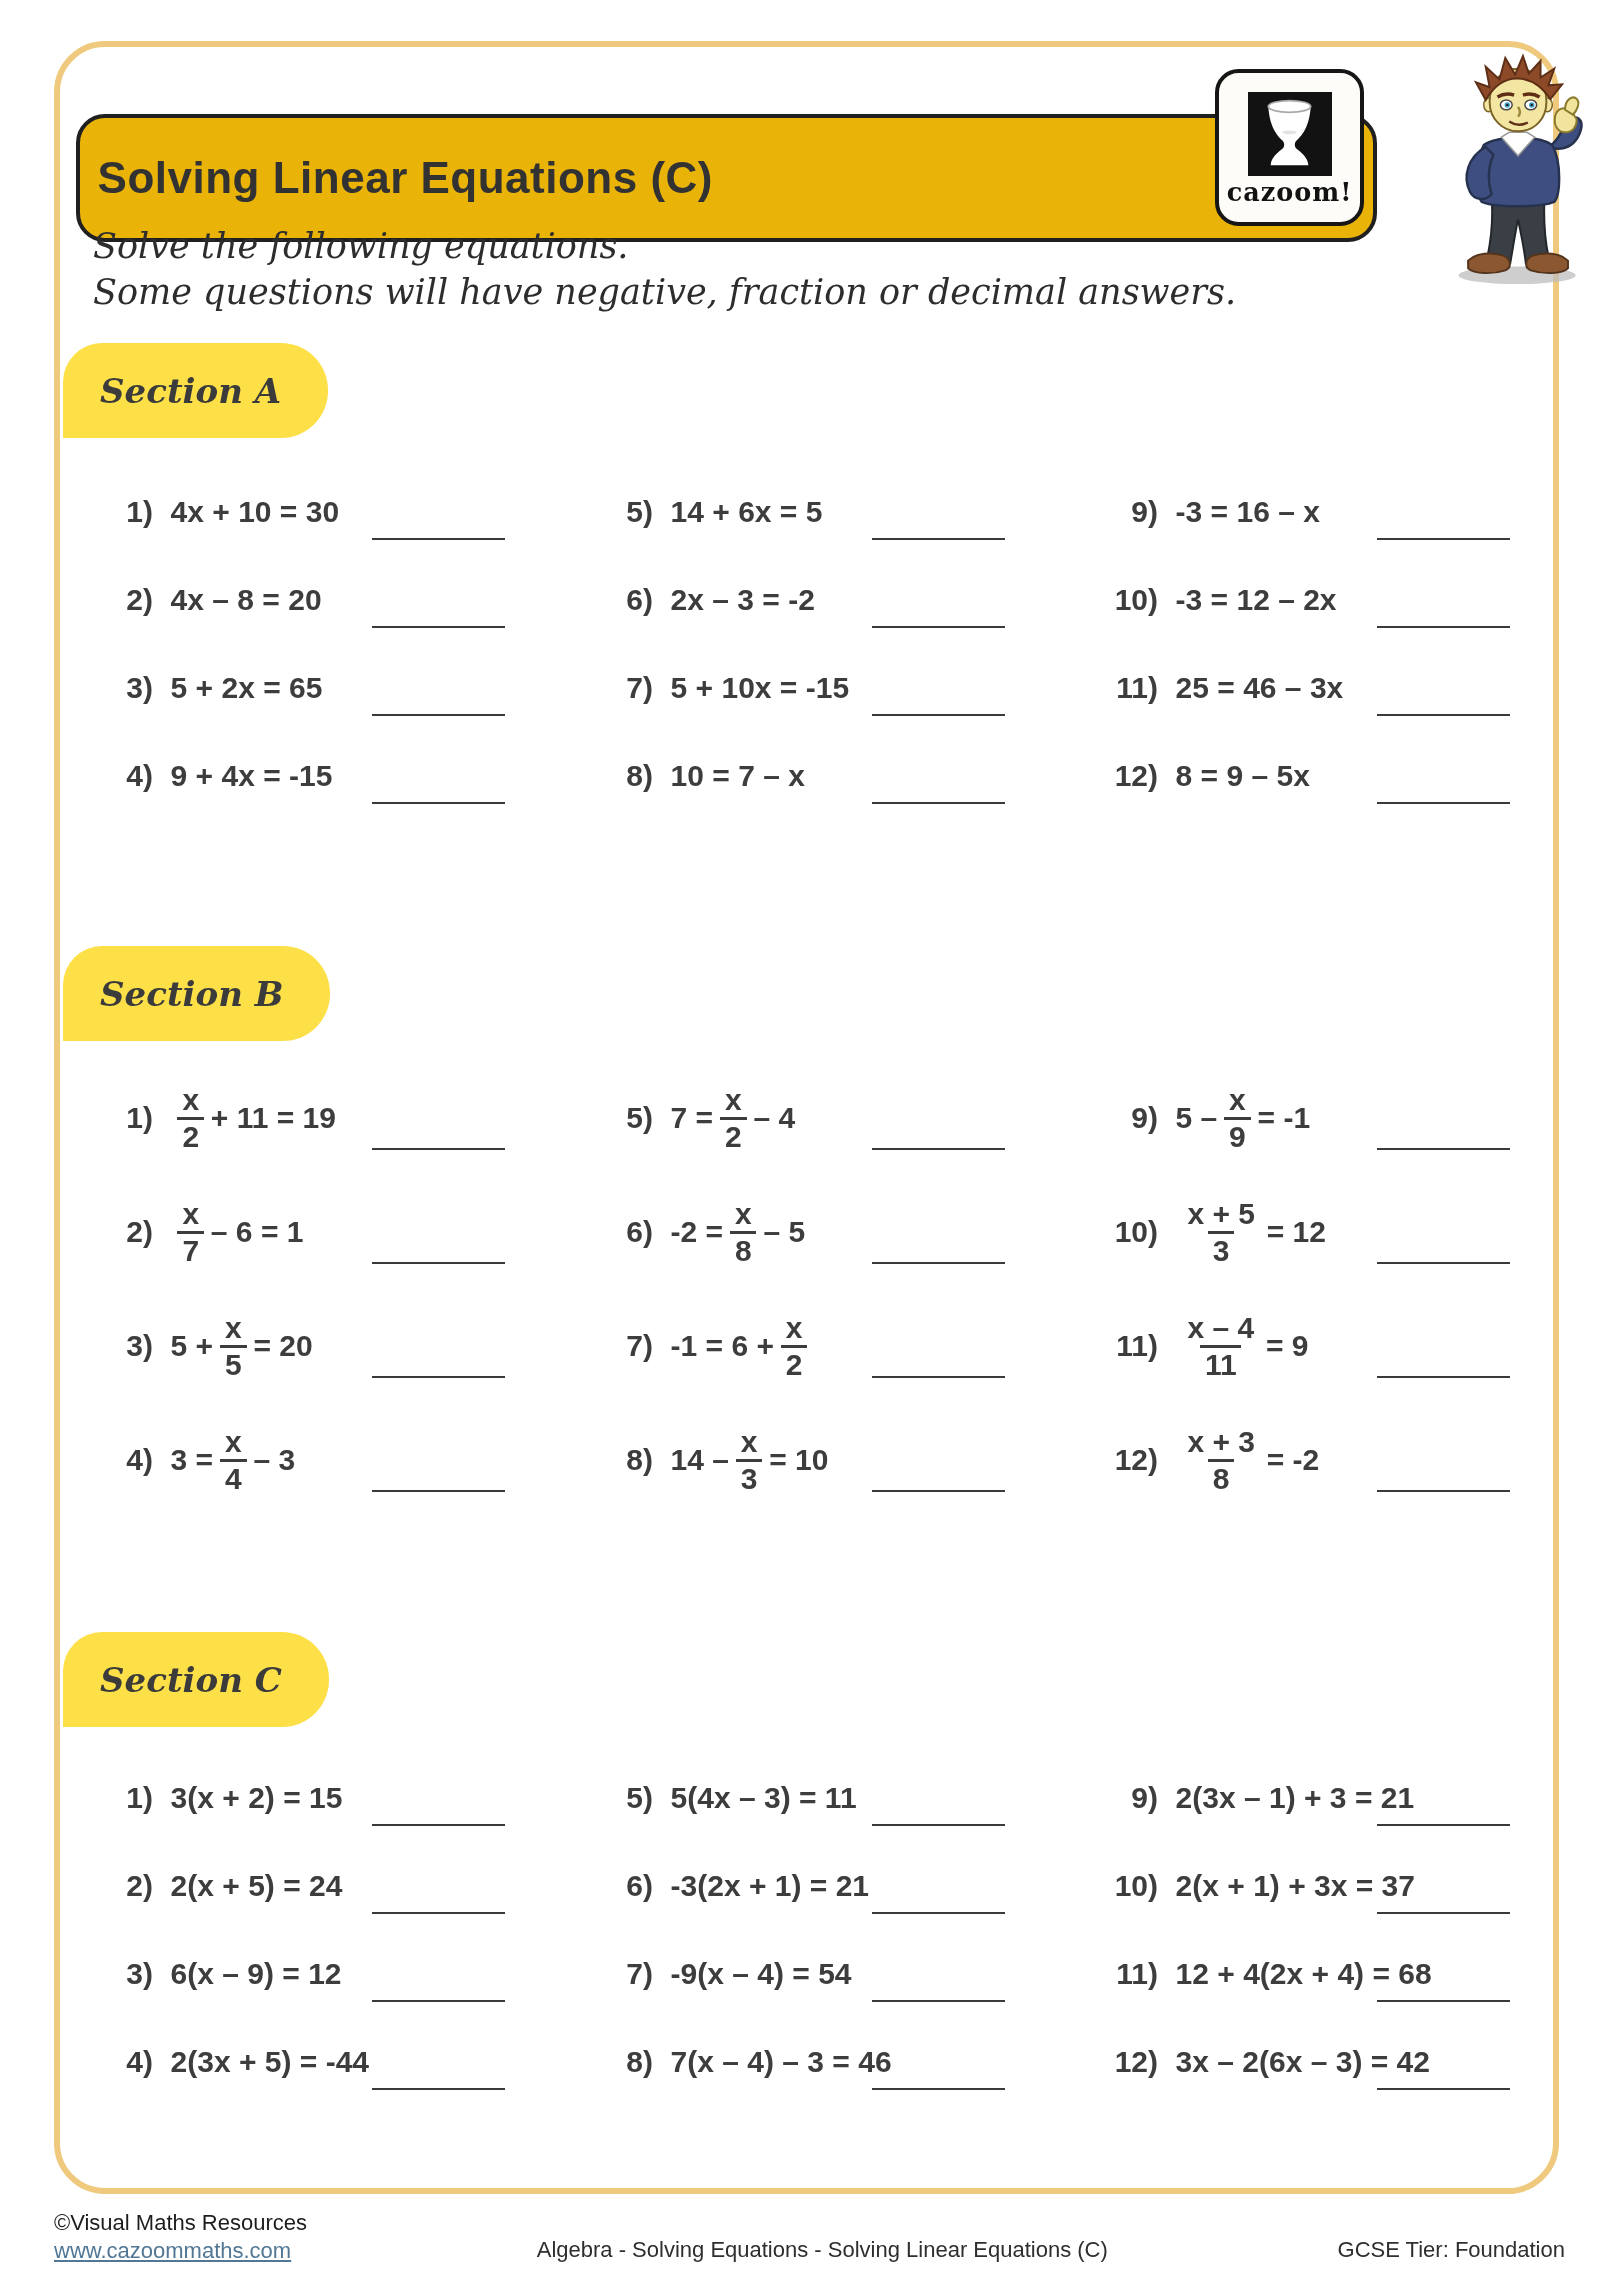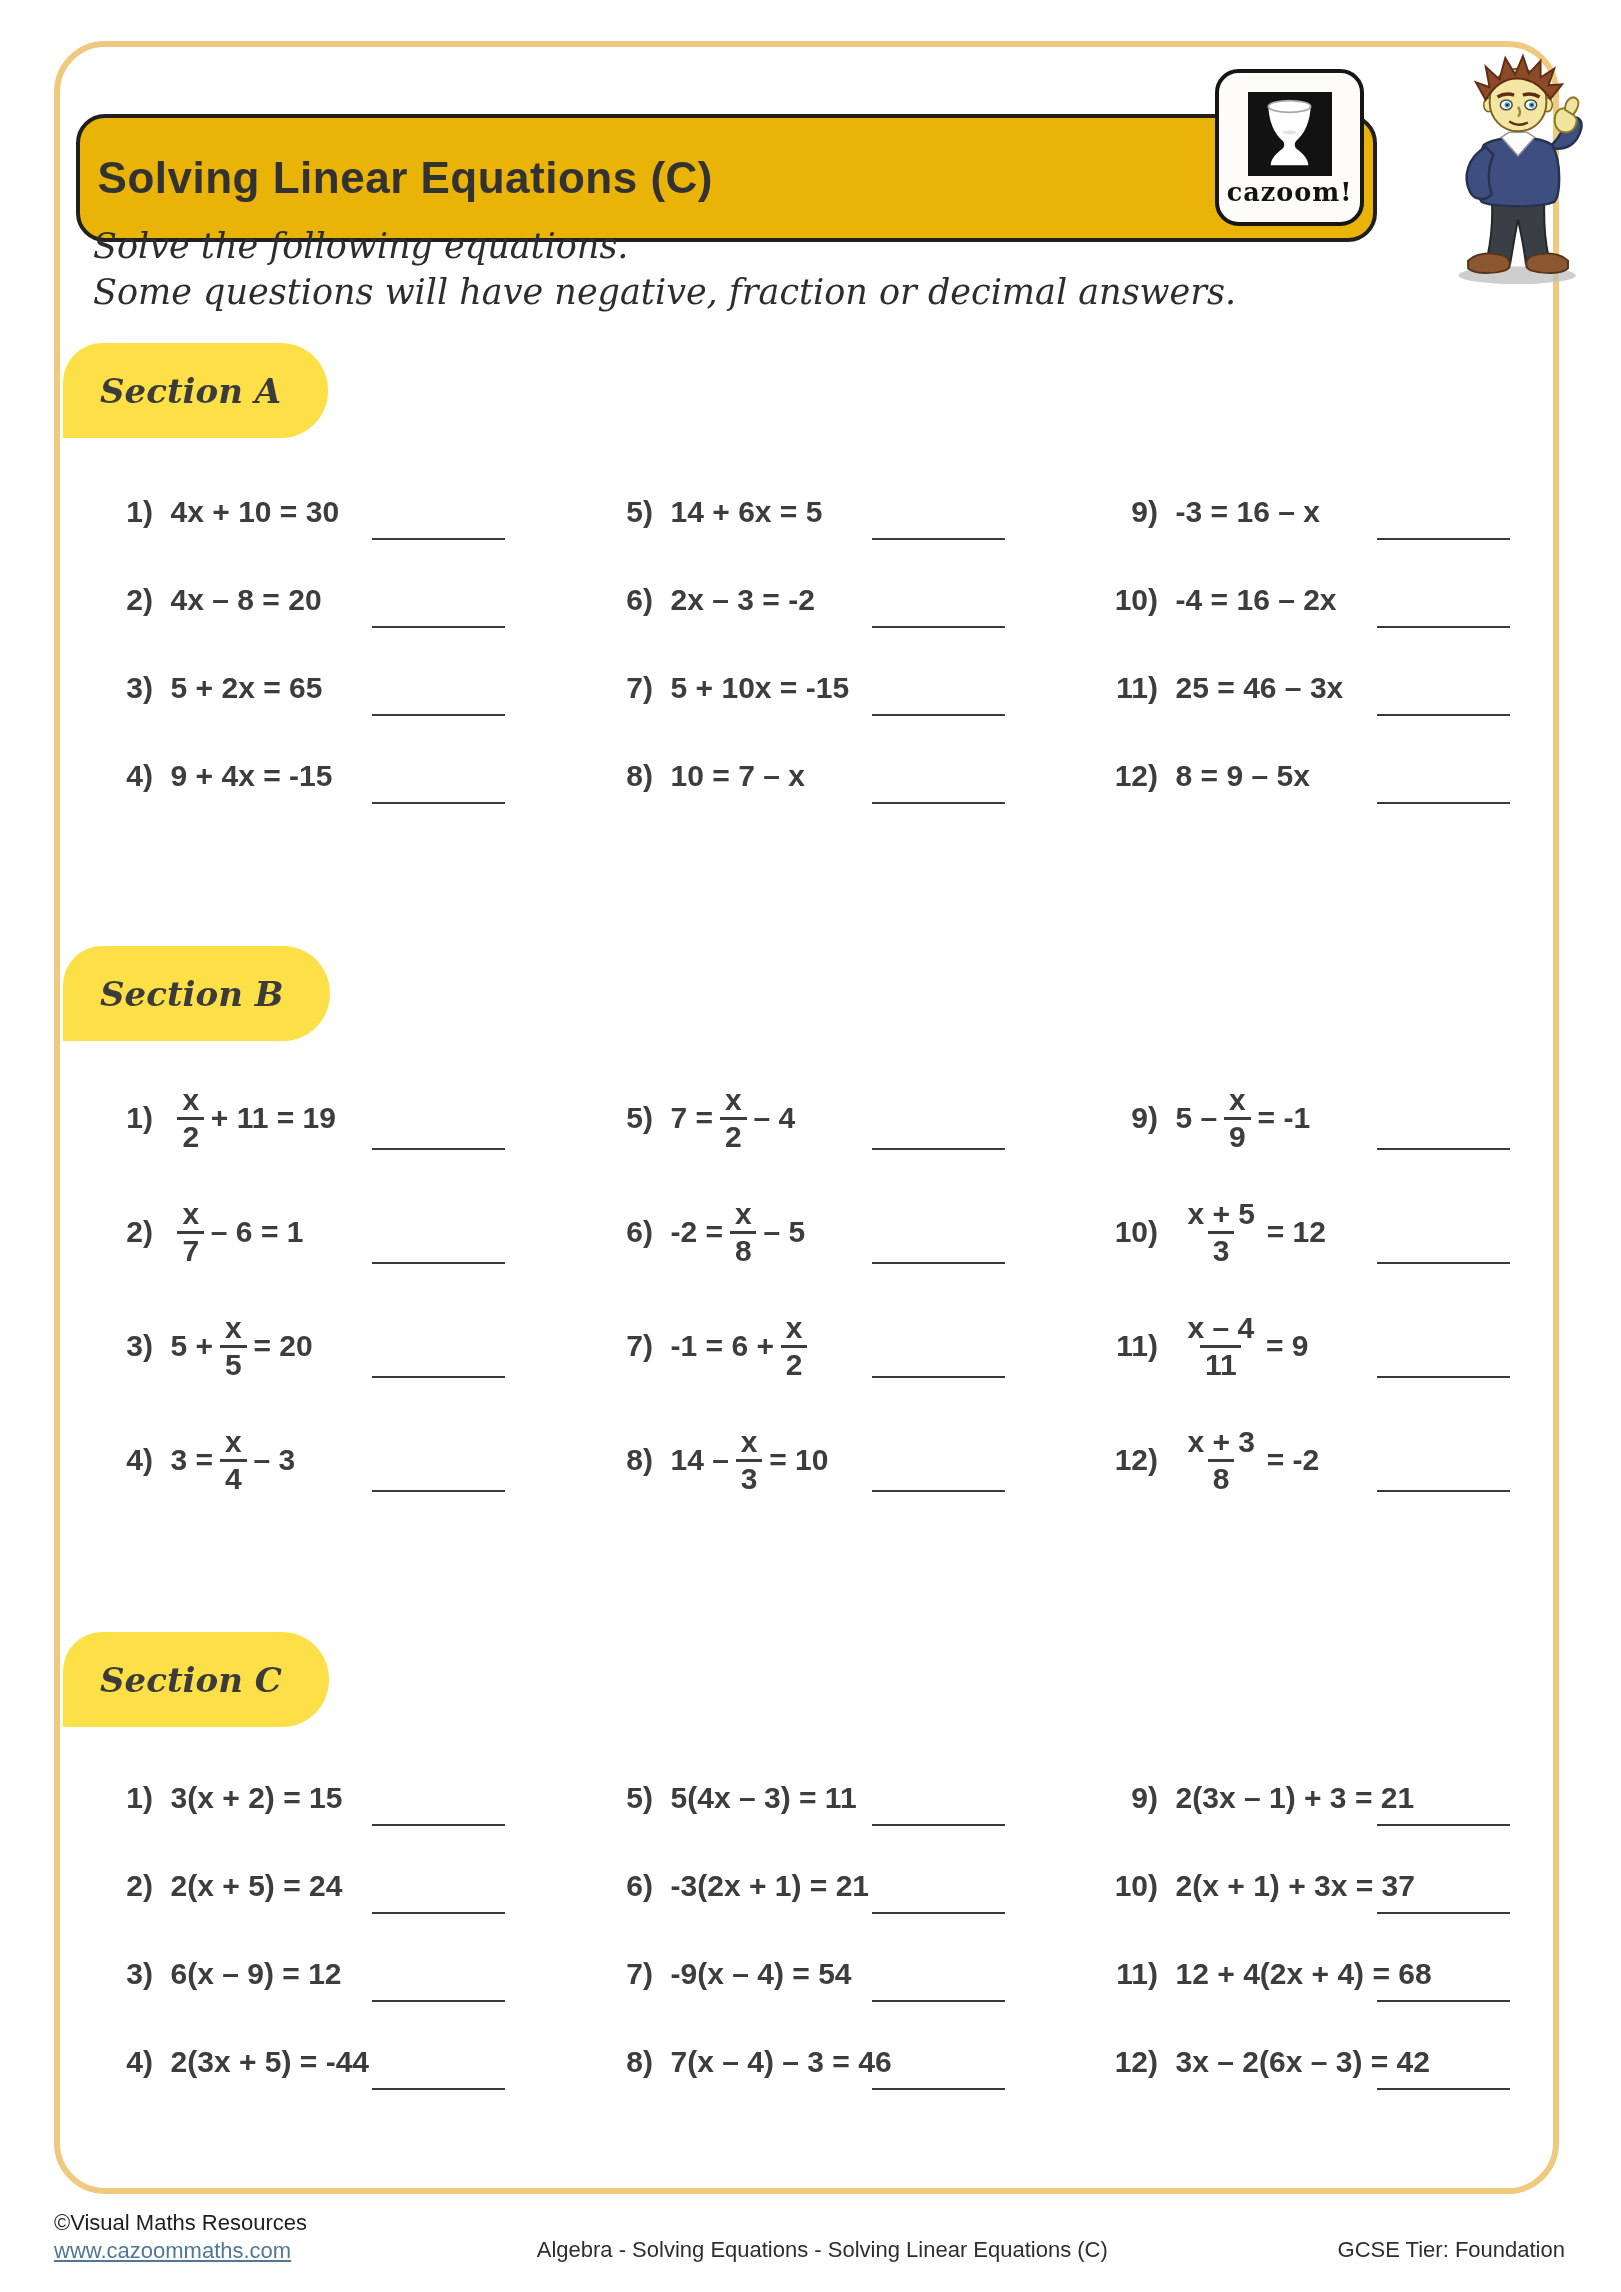--- a/index.html
+++ b/index.html
@@ -159,21 +159,21 @@
       <span class="peq"><span>10 = 7 – x</span></span>
       <span class="answer-line"></span>
     </div>
     <div class="problem">
       <span class="pnum">9)</span>
       <span class="peq"><span>-3 = 16 – x</span></span>
       <span class="answer-line"></span>
     </div>
     <div class="problem">
       <span class="pnum">10)</span>
-      <span class="peq"><span>-4 = 16 – 2x</span></span>
+      <span class="peq"><span>-3 = 12 – 2x</span></span>
       <span class="answer-line"></span>
     </div>
     <div class="problem">
       <span class="pnum">11)</span>
       <span class="peq"><span>25 = 46 – 3x</span></span>
       <span class="answer-line"></span>
     </div>
     <div class="problem">
       <span class="pnum">12)</span>
       <span class="peq"><span>8 = 9 – 5x</span></span>

